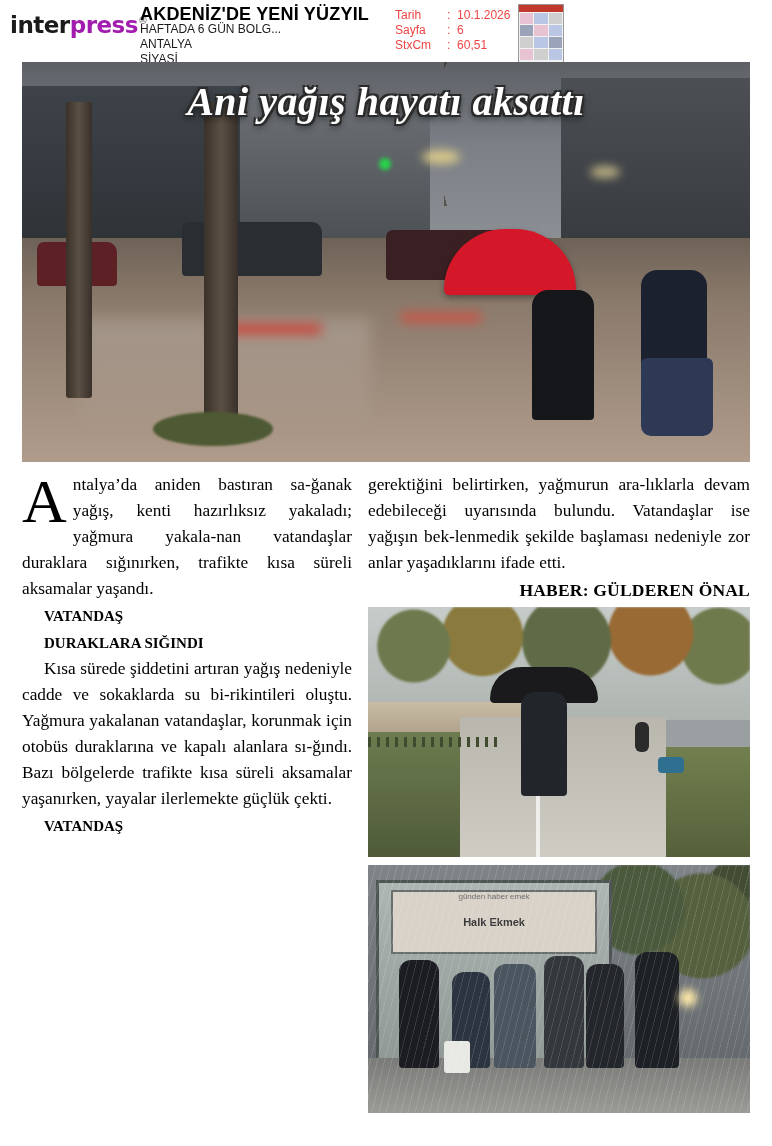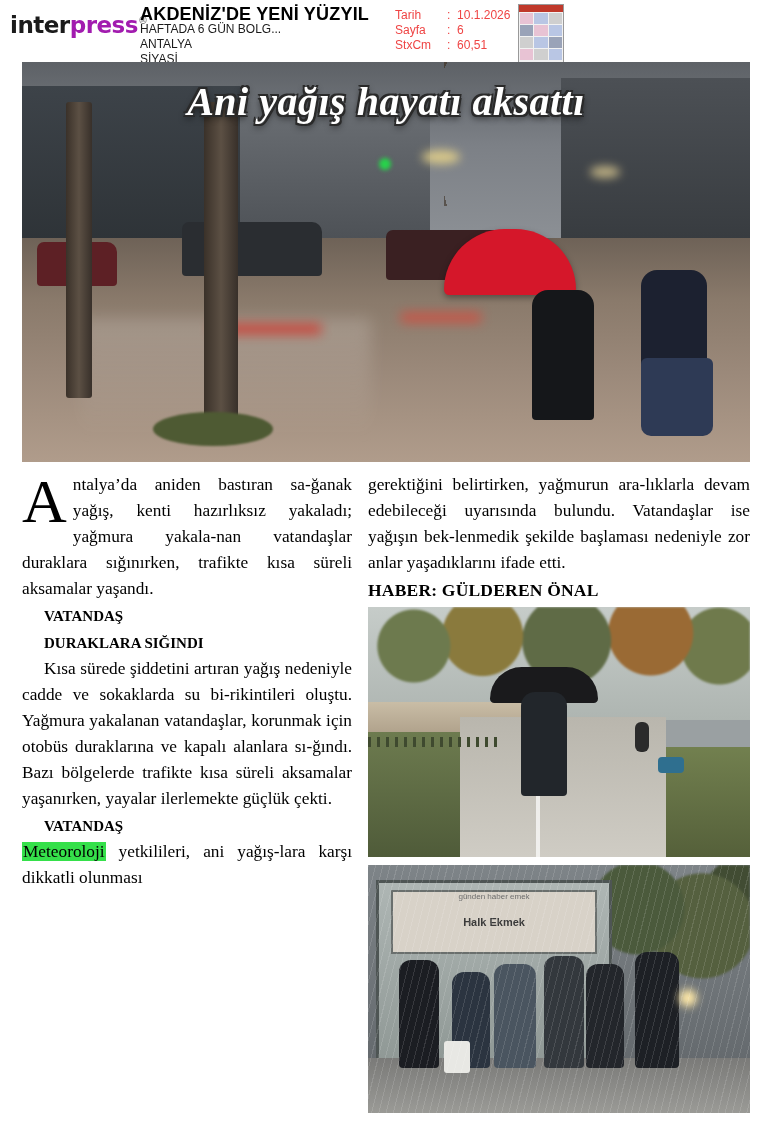--- a/index.html
+++ b/index.html
@@ -242,21 +242,21 @@
     font-weight: bold;
     font-size: 15px;
     line-height: 25px;
     text-indent: 22px;
     margin-top: 2px;
   }
 
   .byline {
     font-weight: bold;
     font-size: 17.5px;
-    text-align: left;
+    text-align: right;
     margin-top: 4px;
     letter-spacing: .2px;
   }
 
   .highlight {
     background: #35e04a;
     padding: 0 1px;
   }
 
   
@@ -470,23 +470,20 @@
     <div class="col-left">
       <div class="body-text">
         <p class="dropcap-para"><span class="dropcap">A</span><span>ntalya’da aniden bastıran sa-ğanak yağış, kenti hazırlıksız yakaladı; yağmura yakala-nan vatandaşlar duraklara sığınırken, trafikte kısa süreli aksamalar yaşandı.</span></p>
       </div>
       <div class="subhead">VATANDAŞ</div>
       <div class="subhead">DURAKLARA SIĞINDI</div>
       <div class="body-text">
         <p class="indent">Kısa sürede şiddetini artıran yağış nedeniyle cadde ve sokaklarda su bi-rikintileri oluştu. Yağmura yakalanan vatandaşlar, korunmak için otobüs duraklarına ve kapalı alanlara sı-ğındı. Bazı bölgelerde trafikte kısa süreli aksamalar yaşanırken, yayalar ilerlemekte güçlük çekti.</p>
       </div>
       <div class="subhead">VATANDAŞ</div>
-      <div class="body-text">
-        <p><span class="highlight">Meteoroloji</span><span> yetkilileri, ani yağış-lara karşı dikkatli olunması</span></p>
-      </div>
     </div>
 
     <div class="col-right">
       <div class="body-text">
         <p>gerektiğini belirtirken, yağmurun ara-lıklarla devam edebileceği uyarısında bulundu. Vatandaşlar ise yağışın bek-lenmedik şekilde başlaması nedeniyle zor anlar yaşadıklarını ifade etti.</p>
       </div>
       <div class="byline">HABER: GÜLDEREN ÖNAL</div>
 
       <div class="photo2">
         <div class="p-sky"></div>

